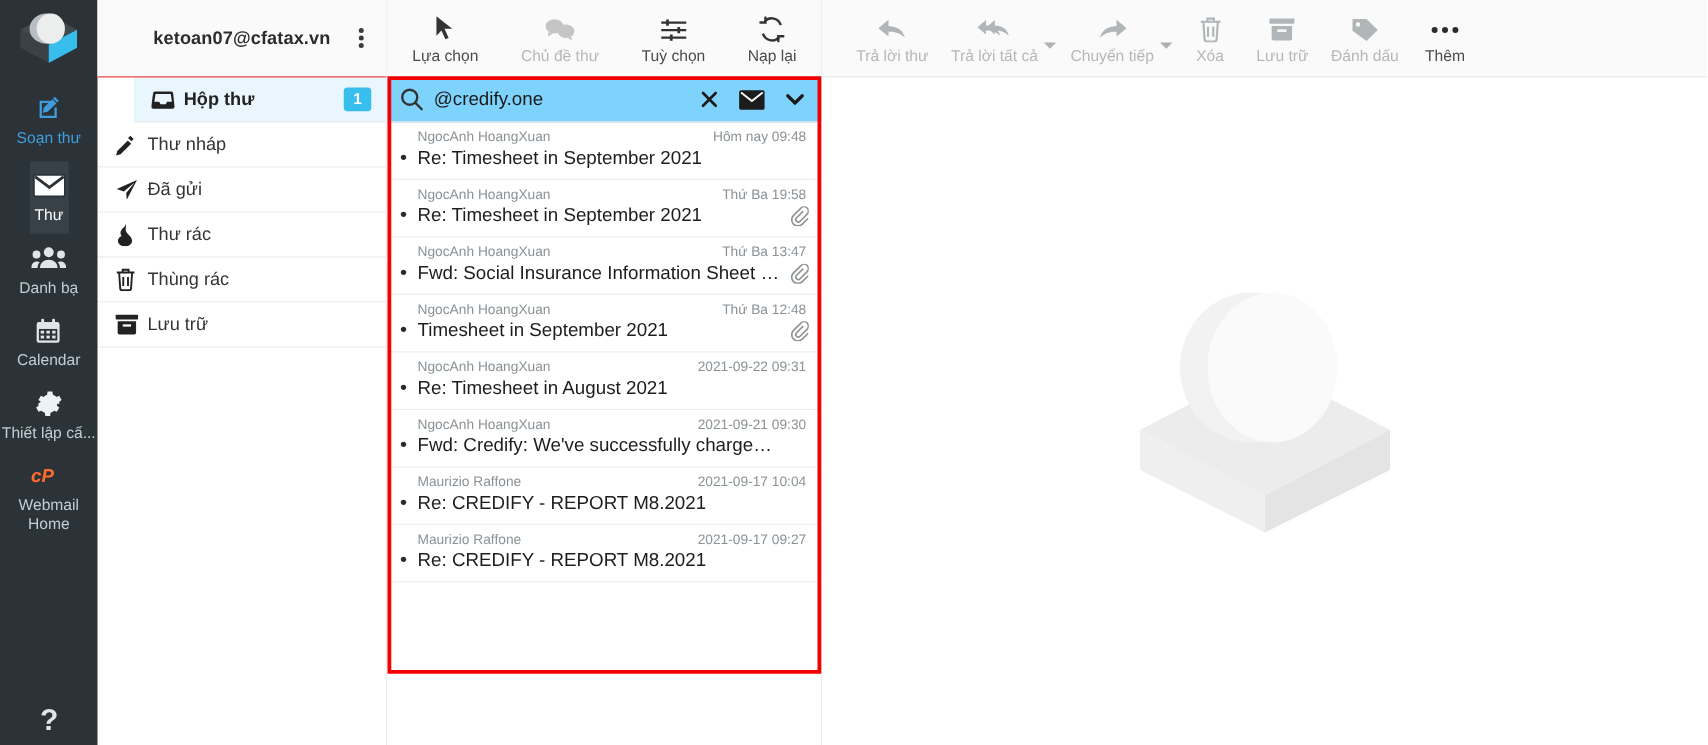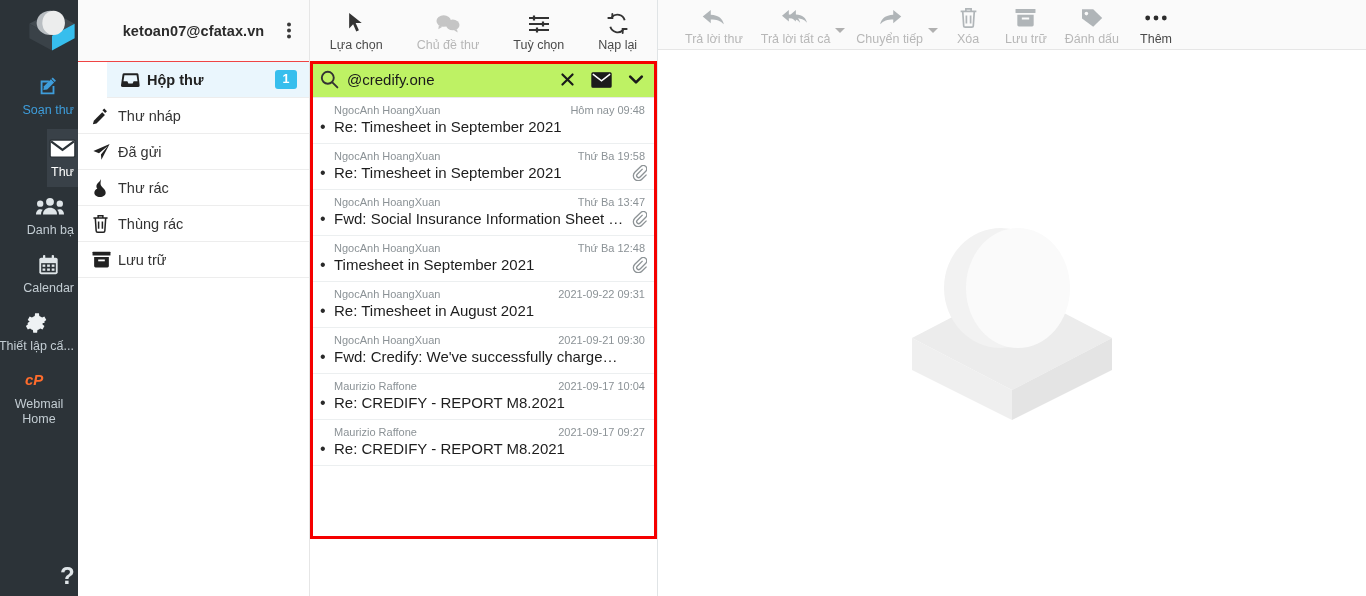--- a/index.html
+++ b/index.html
@@ -15,21 +15,21 @@
     position: relative;
     width: 1366px; height: 596px;
     display: flex;
   }
 
   
   .taskbar {
     width: 78px; height: 596px;
     background: #2c3338;
     display: flex; flex-direction: column;
-    align-items: flex-end;
+    align-items: center;
     flex: 0 0 78px;
     position: relative;
   }
   .logo-box {
     height: 62px;
     display: flex; align-items: center; justify-content: center;
     background: #2c3338;
   }
   .rc-logo { width: 52px; height: 42px; display:block; }
 
@@ -118,21 +118,21 @@
     cursor: pointer; user-select: none;
     min-width: 56px;
   }
   .tbtn .tbicon { height: 24px; display:flex; align-items:center; justify-content:center; margin-bottom: 2px;}
   .tbtn.disabled { color: #b7b7b7; cursor: default; }
 
   .searchbar {
     height: 36px;
     display: flex; align-items: center;
     padding: 0 8px 0 10px;
-    background: #bef264;
+    background: #7dd3fc;
     border-bottom: 1px solid #e9e9e9;
     gap: 6px;
   }
   .searchbar .s-icon { flex: 0 0 auto; display:flex; }
   .search-input {
     flex: 1 1 auto;
     border: none; outline: none;
     font-size: 15px; color: #1a1a1a;
     font-family: "Liberation Sans", sans-serif;
     background: transparent;
@@ -169,21 +169,21 @@
   .msg-att { flex: 0 0 16px; display: flex; align-items:center; justify-content:flex-end; }
 
   
   .content {
     flex: 1 1 auto;
     height: 596px;
     background: #fff;
     display: flex; flex-direction: column;
   }
   .content-toolbar {
-    height: 50px;
+    height: 62px;
     background: #fafafa;
     border-bottom: 1px solid #e6e6e6;
     display: flex; align-items: center;
     padding-left: 18px;
   }
   .tbtn-wrap { position: relative; display: flex; align-items: center; }
   .caret-down {
     width: 0; height: 0;
     border-left: 5px solid transparent;
     border-right: 5px solid transparent;

